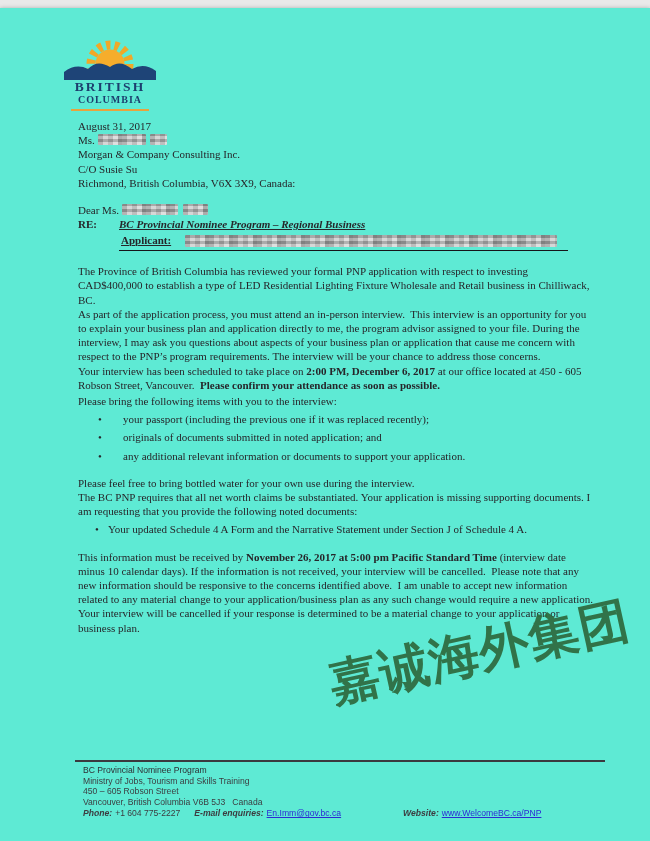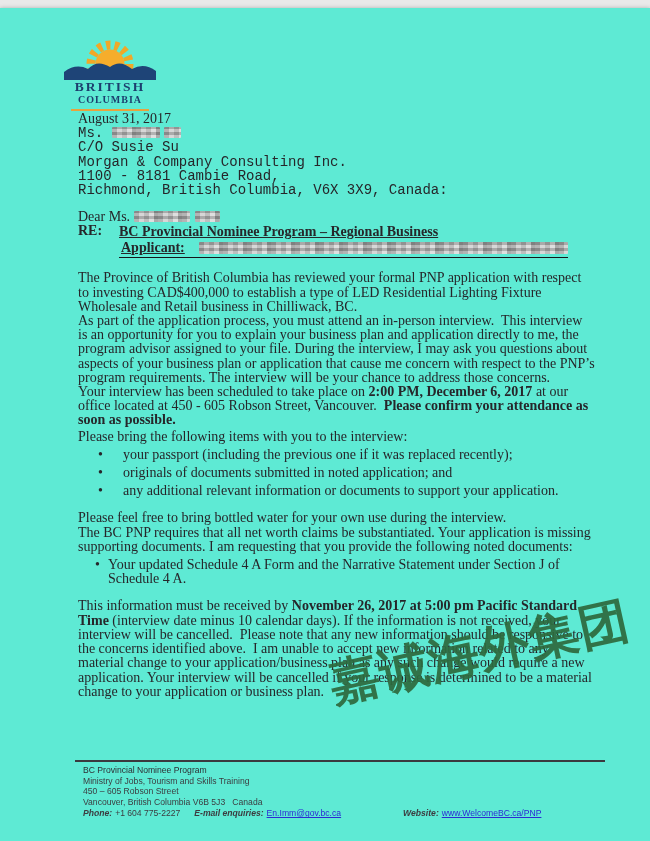--- a/index.html
+++ b/index.html
@@ -8,45 +8,45 @@
     font-family:"Liberation Serif", serif;color:#26262a;overflow:hidden;
     box-shadow:0 0 4px rgba(0,0,0,.25);
   }
   
   .logo{position:absolute;top:22px;left:58px;width:104px;text-align:center;}
   .logo svg{display:block;margin:0 auto;}
   .logo-text{color:#1c3f6e;font-weight:bold;letter-spacing:2px;line-height:13px;font-size:13.5px;}
   .logo-text .l2{font-size:10px;letter-spacing:1px;}
   .logo-rule{height:2px;background:#e8a33d;width:78px;margin:3px auto 0;}
   
-  .content{position:absolute;left:78px;top:104px;width:517px;font-size:14px;line-height:14.2px;}
+  .content{position:absolute;left:78px;top:111px;width:517px;font-size:11px;line-height:14.2px;}
   .content p{margin:0;white-space:pre-wrap;}
   .para{margin:0 0 13px 0;}
   .b{font-weight:bold;}
   .u{text-decoration:underline;}
   .date{margin:0 0 30px 0;}
   .addr p{margin:0;}
-  .addr{margin:0 0 13px 0;font-family:Liberation Mono, monospace;}
+  .addr{margin:0 0 13px 0;}
   .dear{margin:0 0 3px 0;}
   
   .redact{
     display:inline-block;height:11px;vertical-align:-1px;border-radius:1px;
     background-image:
       repeating-linear-gradient(0deg, rgba(255,255,255,.25) 0 3px, rgba(90,90,90,.28) 3px 6px),
       repeating-linear-gradient(90deg, #9b9b9b 0 5px, #c9c9c9 5px 10px, #a8a8a8 10px 15px, #d4d4d4 15px 20px, #8f8f8f 20px 24px);
     filter:blur(.6px);
   }
   .r-first{width:48px;} .r-lastshort{width:17px;margin-left:4px;}
   .r-d1{width:56px;} .r-d2{width:25px;margin-left:5px;}
   .r-applicant{width:372px;height:12px;}
   
   .re-block{display:flex;margin:0 0 13px 0;}
   .re-label{width:41px;font-weight:bold;flex:none;}
   .re-lines{flex:1;}
-  .re-subject{font-weight:bold;line-height:15px;}
+  .re-subject{font-weight:bold;line-height:15px;font-style:italic;}
   .re-applicant-line{
     display:flex;align-items:center;gap:14px;width:447px;
     border-bottom:1.6px solid #15151a;padding:1px 0 2px 2px;line-height:15px;
   }
   
   ul.blist{margin:2px 0 13px 0;padding:0;list-style:none;}
   ul.blist li{display:flex;margin:4px 0 0 20px;}
   ul.blist .bullet{width:25px;flex:none;}
   ul.nlist{margin:2px 0 13px 0;padding:0;list-style:none;}
   ul.nlist li{display:flex;margin:4px 0 0 17px;}
@@ -91,23 +91,22 @@
     </div>
     <div class="logo-rule"></div>
   </div>
 
   <div class="content">
 
     <p class="date">August 31, 2017</p>
 
     <div class="addr">
       <p><span>Ms.</span> <span class="redact r-first"></span><span class="redact r-lastshort"></span></p>
+      <p>Morgan &amp; Company Consulting Inc.</p>
       <p>C/O Susie Su</p>
-      <p>Morgan &amp; Company Consulting Inc.</p>
-      <p>1100 - 8181 Cambie Road,</p>
       <p>Richmond, British Columbia, V6X 3X9, Canada:</p>
     </div>
 
     <p class="dear"><span>Dear Ms.</span> <span class="redact r-d1"></span><span class="redact r-d2"></span></p>
 
     <div class="re-block">
       <span class="re-label">RE:</span>
       <div class="re-lines">
         <div class="re-subject"><span class="u">BC Provincial Nominee Program –  Regional Business</span></div>
         <div class="re-applicant-line">

